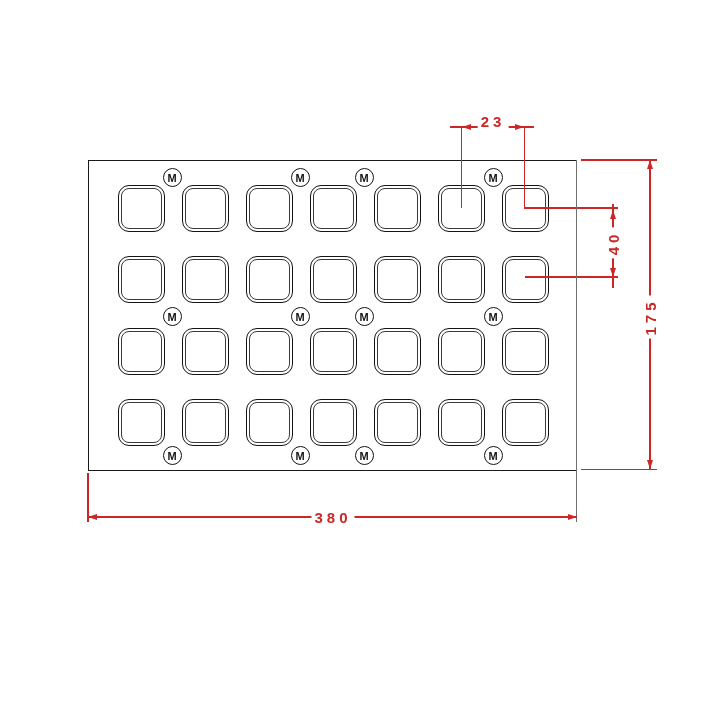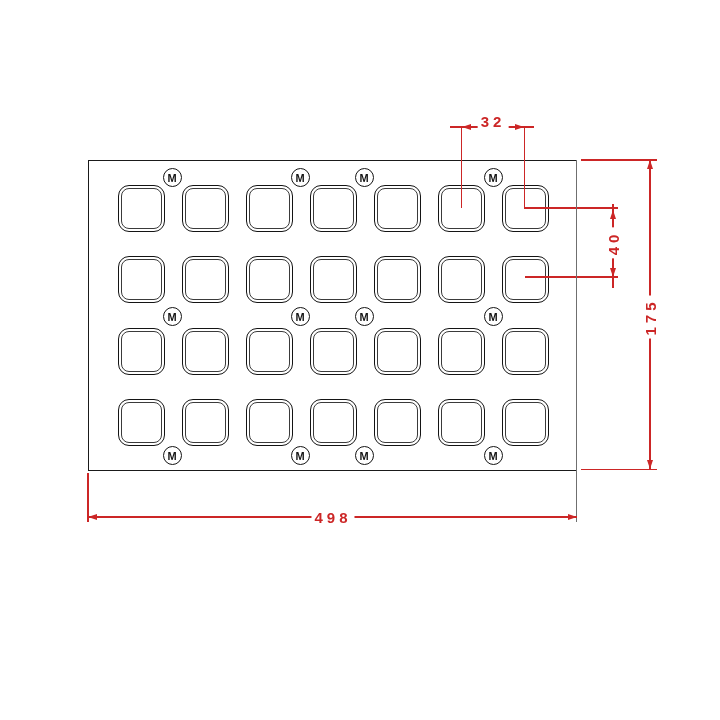--- a/index.html
+++ b/index.html
@@ -184,21 +184,21 @@
         <span>M</span>
       </div>
     </div>
 
   <div>
     <div class="dline v" style="left:461px;top:127px;height:81px;"></div>
     <div class="dline v" style="left:524px;top:127px;height:81px;"></div>
     <div class="dline h" style="left:450px;top:126.3px;width:84px;"></div>
     <div class="arrow left" style="left:462px;top:123.5px;"></div>
     <div class="arrow right" style="left:515px;top:123.5px;"></div>
-    <span class="dim-text" style="left:493px;top:121px;">32</span>
+    <span class="dim-text" style="left:493px;top:121px;">23</span>
   </div>
 
   <div>
     <div class="dline h" style="left:524px;top:207.3px;width:94px;"></div>
     <div class="dline h" style="left:525px;top:276.3px;width:93px;"></div>
     <div class="dline v" style="left:612.3px;top:204px;height:84px;"></div>
     <div class="arrow up" style="left:609.5px;top:210px;"></div>
     <div class="arrow down" style="left:609.5px;top:268px;"></div>
     <span class="dim-text vert" style="left:613px;top:243px;">40</span>
   </div>
@@ -211,16 +211,16 @@
     <div class="arrow down" style="left:646.5px;top:460px;"></div>
     <span class="dim-text vert" style="left:650px;top:317px;">175</span>
   </div>
 
   <div>
     <div class="dline v" style="left:87.4px;top:473px;height:49px;"></div>
     <div class="xline-gray" style="left:575.8px;top:160px;height:362px;"></div>
     <div class="dline h" style="left:88px;top:516.3px;width:489px;"></div>
     <div class="arrow left" style="left:88px;top:513.5px;"></div>
     <div class="arrow right" style="left:568px;top:513.5px;"></div>
-    <span class="dim-text" style="left:333px;top:517px;">498</span>
+    <span class="dim-text" style="left:333px;top:517px;">380</span>
   </div>
 
 </div>
 
 </body></html>

